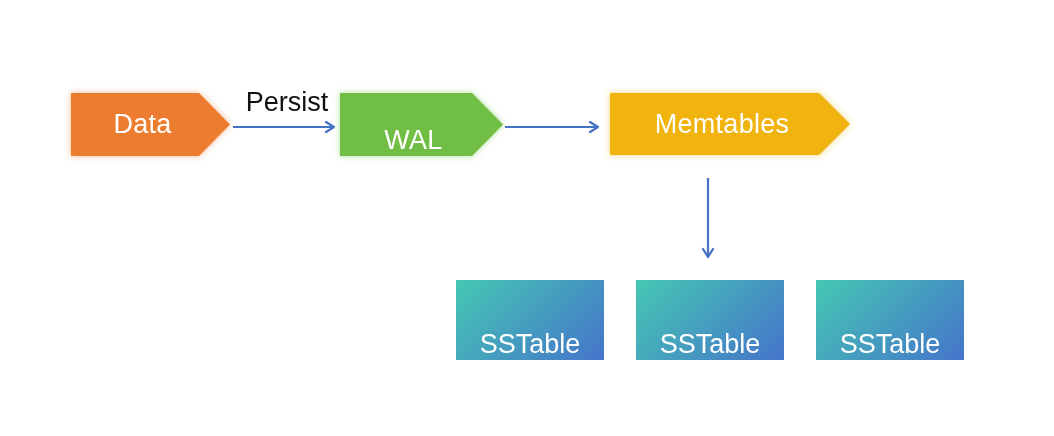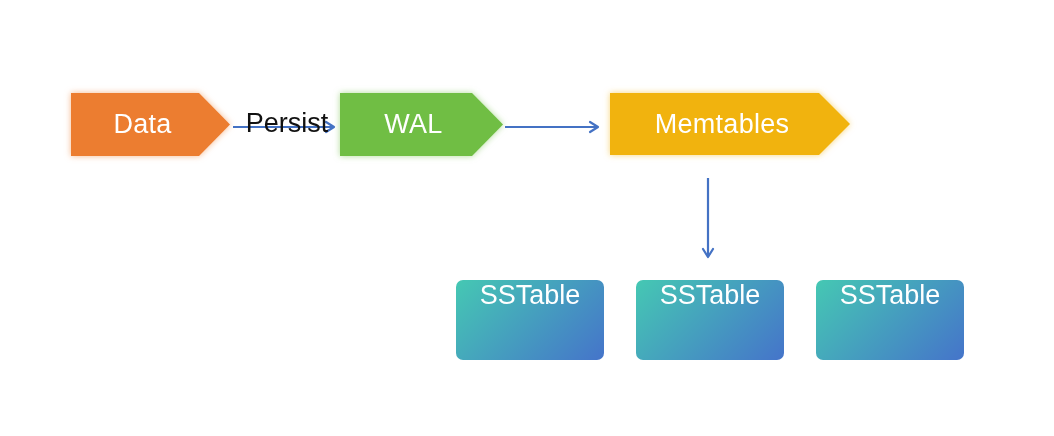--- a/index.html
+++ b/index.html
@@ -30,57 +30,56 @@
     letter-spacing: 0.3px;
     clip-path: polygon(0 0, calc(100% - 31px) 0, 100% 50%, calc(100% - 31px) 100%, 0 100%);
   }
   .glow-orange { filter: drop-shadow(0 0 3px rgba(236,125,48,0.55)); }
   .glow-green  { filter: drop-shadow(0 0 3px rgba(112,190,68,0.55)); }
   .glow-gold   { filter: drop-shadow(0 0 3px rgba(241,179,14,0.55)); }
 
   #node-data      { left: 71px;  top: 93px; }
   #node-data      .pentagon { width: 159px; height: 63px; }
   #node-wal       { left: 340px; top: 93px; }
-  #node-wal       .pentagon { width: 163px; height: 63px; }
+  #node-wal       .pentagon { width: 163px; height: 63px; align-items: flex-end; }
   #node-memtables { left: 610px; top: 93px; }
   #node-memtables .pentagon { width: 240px; height: 62px; }
 
   
   svg.arrow-layer {
     position: absolute;
     left: 0; top: 0;
     width: 1054px;
     height: 436px;
     pointer-events: none;
   }
 
   
   .edge-label {
     position: absolute;
     color: #111111;
     font-size: 27px;
     white-space: nowrap;
   }
-  #label-persist { left: 287px; top: 87px; transform: translateX(-50%); margin-top: 21px; }
+  #label-persist { left: 287px; top: 87px; transform: translateX(-50%); }
   #label-apply   { left: 561px; top: 87px; transform: translateX(-50%); }
   #label-flush   { left: 731px; top: 206px; }
 
   
   .sstable {
     position: absolute;
     top: 280px;
     width: 148px;
     height: 80px;
     display: flex;
-    align-items: flex-start;
+    align-items: flex-end;
     justify-content: center;
     color: #ffffff;
     font-size: 27px;
     background: linear-gradient(135deg, #45C8B3 0%, #4574CA 100%);
-    border-radius: 7px;
   }
   #sstable-0 { left: 456px; }
   #sstable-1 { left: 636px; }
   #sstable-2 { left: 816px; }
 </style>
 </head>
 <body>
 
 <div class="canvas">
 

